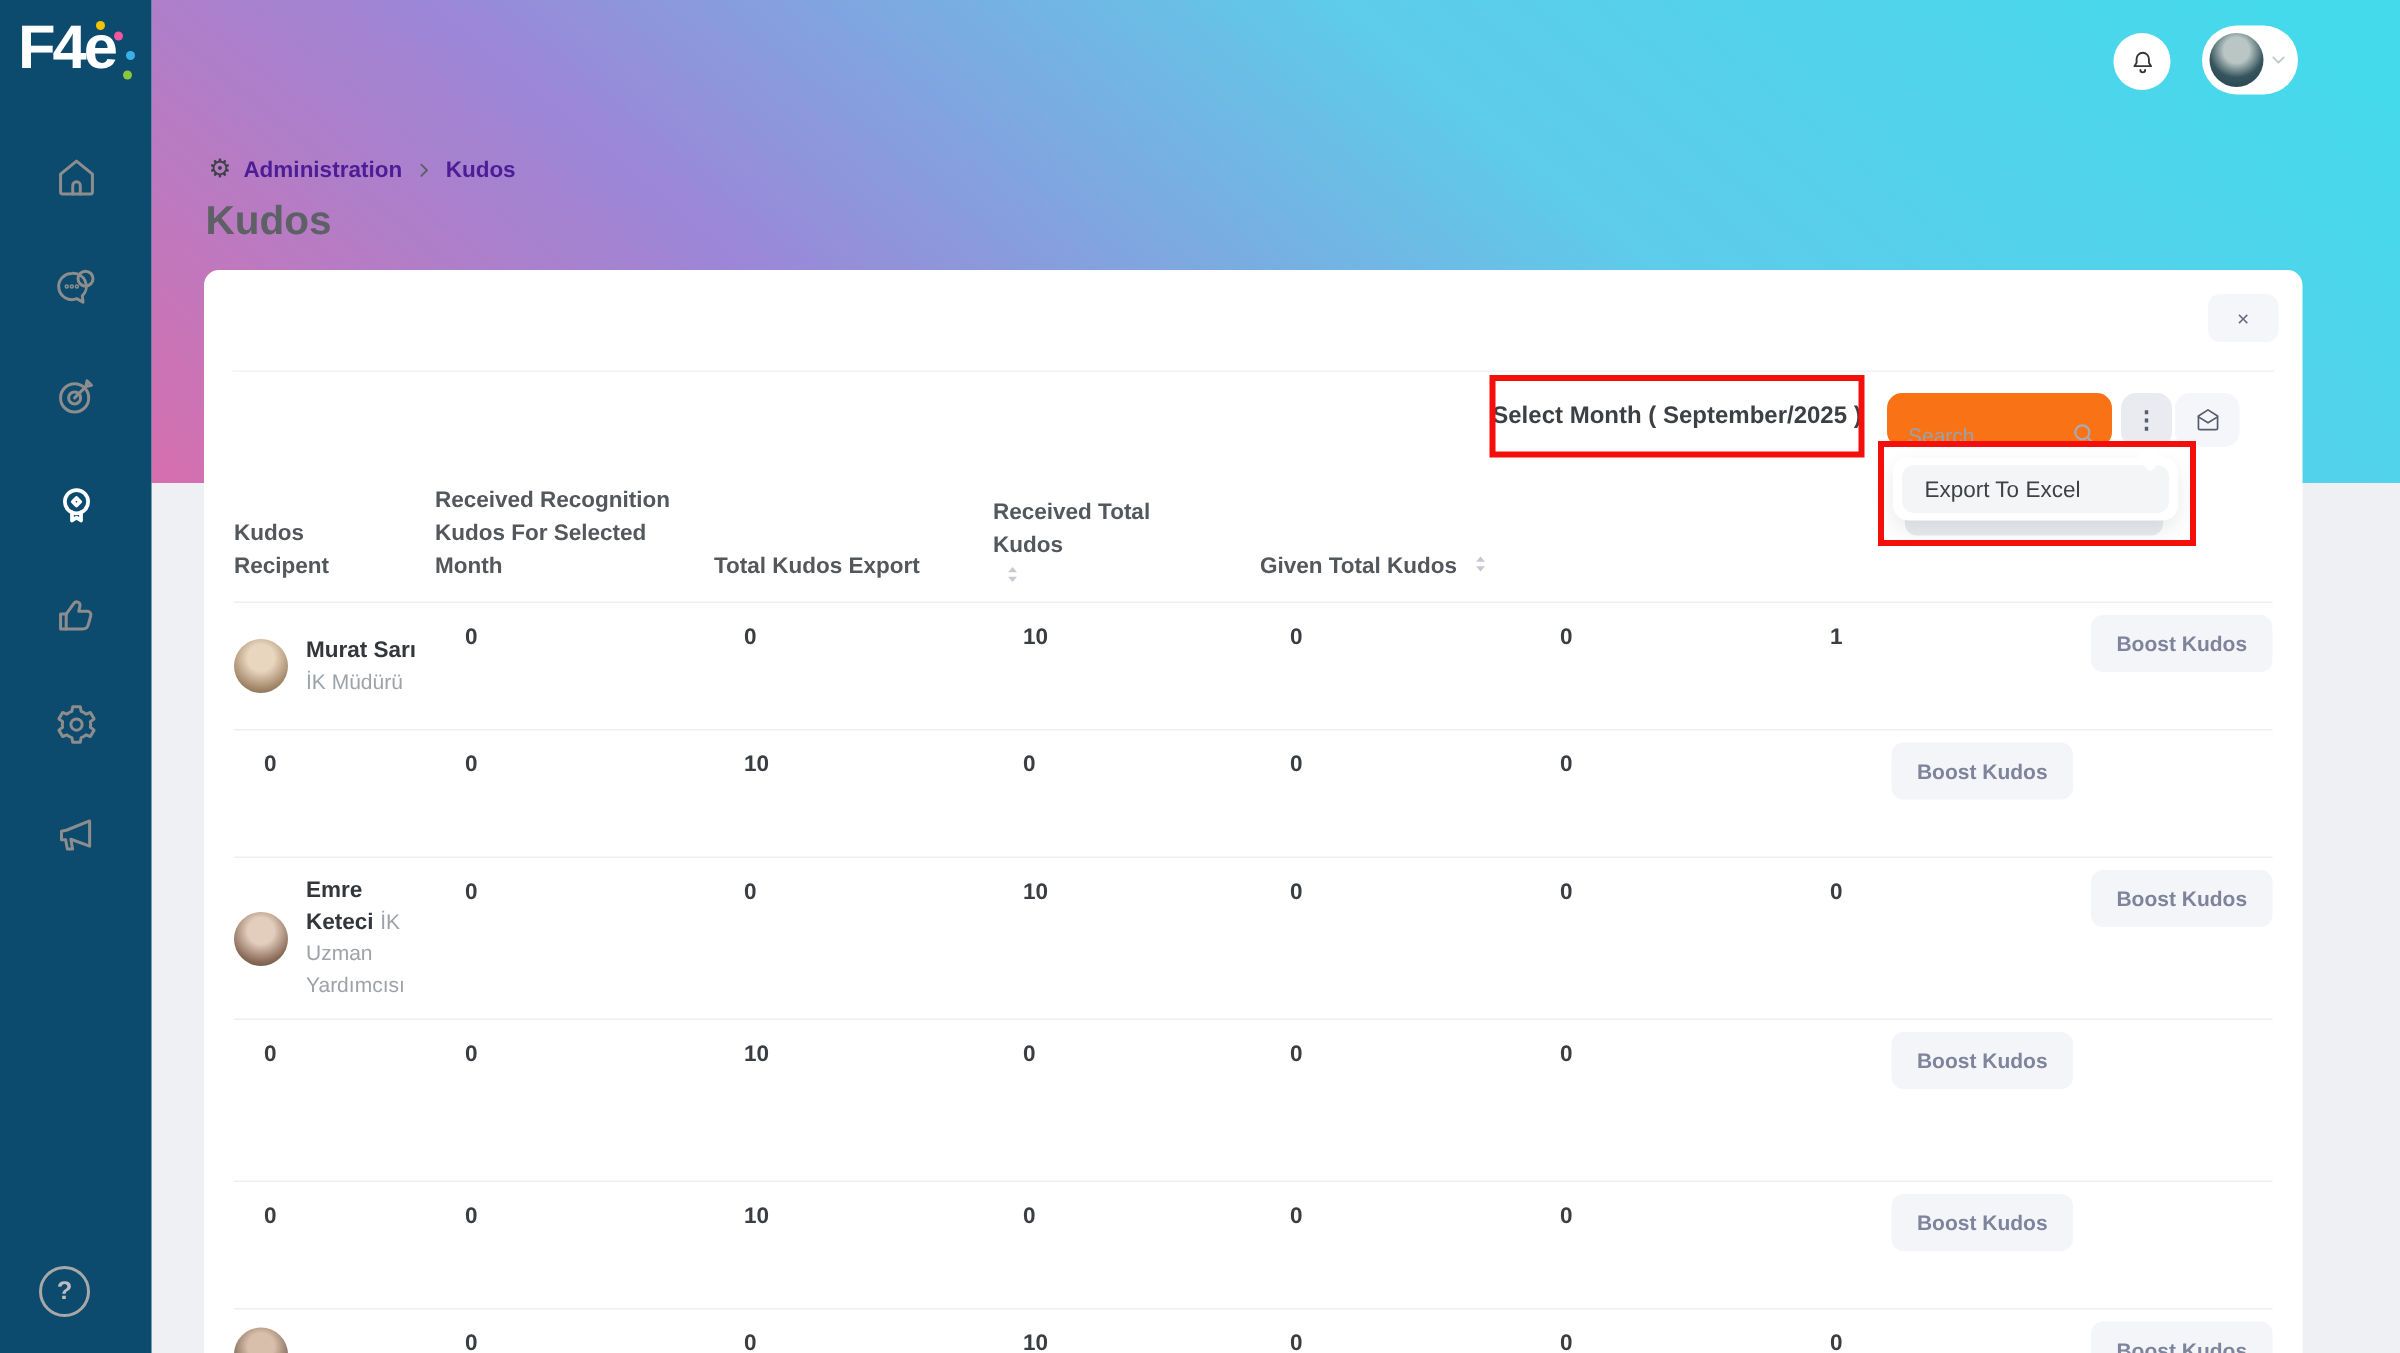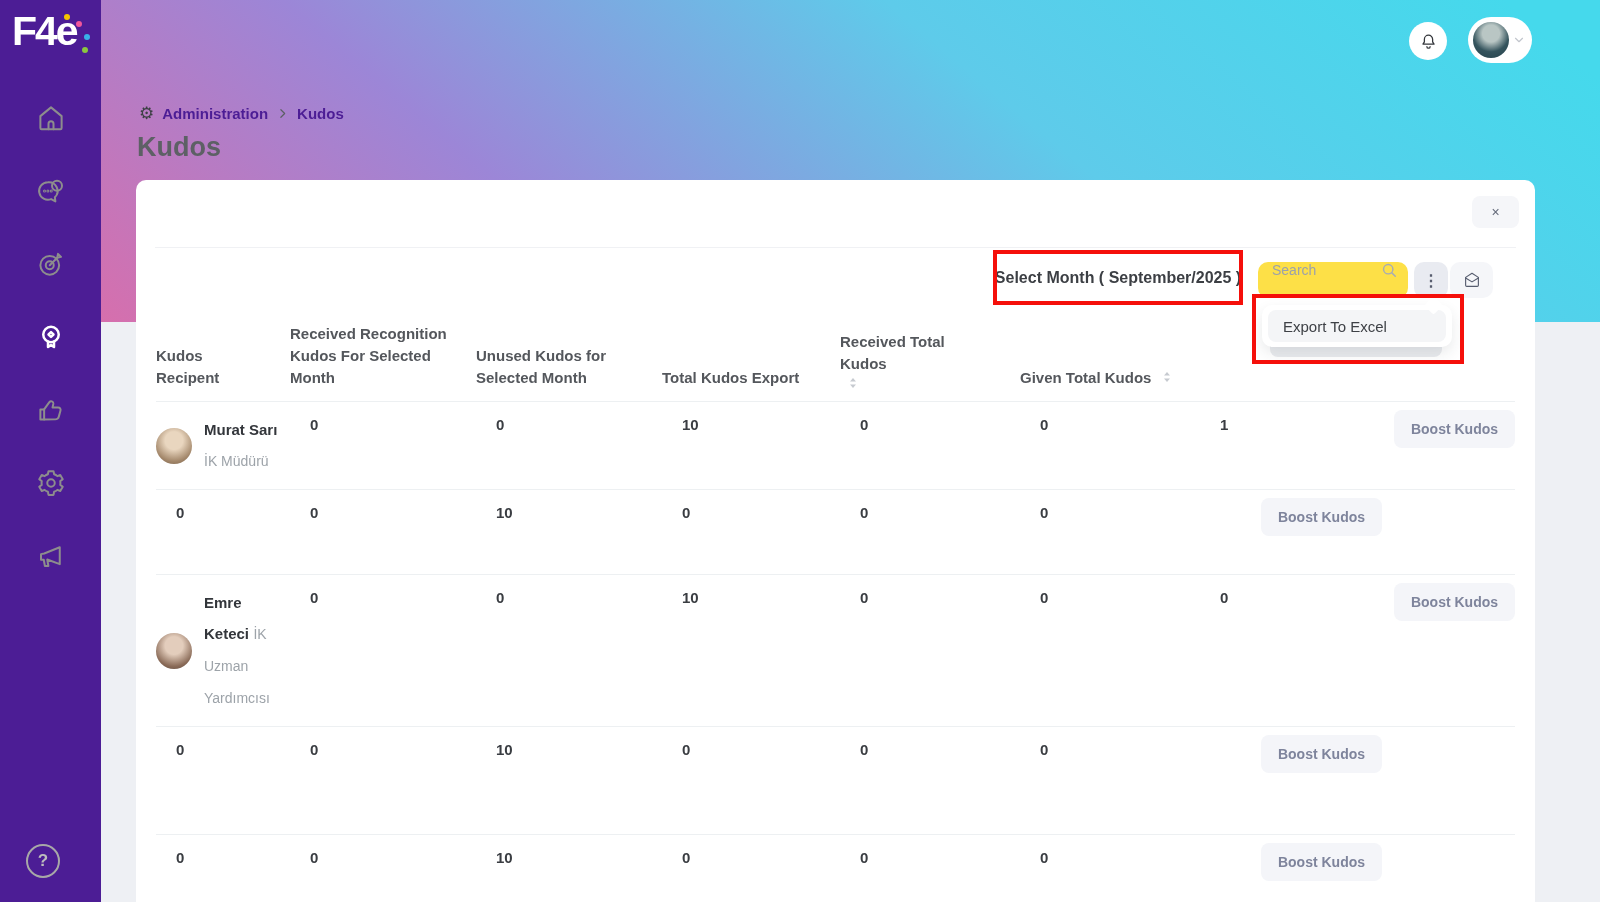--- a/index.html
+++ b/index.html
@@ -1,21 +1,21 @@
 <!DOCTYPE html>
 <html><head>
 <meta charset="utf-8">
 <style>
   * { margin:0; padding:0; box-sizing:border-box; }
   html,body { width:1600px; height:902px; overflow:hidden;
     font-family:"Liberation Sans","DejaVu Sans",sans-serif; background:#eef0f4; }
 
   
   .sidebar { position:absolute; left:0; top:0; width:101px; height:902px;
-    background:#4c1d95; z-index:30; }
+    background:#0c4a6e; z-index:30; }
   .logo { position:absolute; left:12px; top:8px; width:84px; height:60px;
     color:#fff; font-size:41px; font-weight:700; letter-spacing:-2px; }
   .logo .dot { position:absolute; width:6px; height:6px; border-radius:50%; }
   .logo .d1 { background:#f5c400; left:52px; top:6px; }
   .logo .d2 { background:#f0569b; left:64px; top:13px; }
   .logo .d3 { background:#39b1e8; left:72px; top:26px; }
   .logo .d4 { background:#8bc63f; left:70px; top:39px; }
   .nav { position:absolute; left:0; top:100px; width:101px;
     display:flex; flex-direction:column; align-items:center; gap:37px; }
   .nav-item { width:36px; height:36px; display:flex; align-items:center;
@@ -63,21 +63,21 @@
     background:#f5f6f9; border:none; border-radius:8px; color:#646a7a;
     font-size:14px; cursor:pointer; }
   .card-divider { position:absolute; left:19px; right:19px; top:67px;
     height:1px; background:#f0f1f4; }
 
   .select-month { position:absolute; left:857px; top:70px; width:250px; height:55px;
     display:flex; align-items:center; justify-content:center;
     font-size:16px; font-weight:700; color:#3c3f44; cursor:pointer; }
 
   .search-box { position:absolute; left:1122px; top:82px; width:150px; height:36px;
-    background:#fde047; border-radius:10px; display:flex; align-items:flex-start;
+    background:#f97316; border-radius:10px; display:flex; align-items:flex-end;
     padding:0 10px 0 14px; }
   .search-box input { border:none; background:transparent; outline:none;
     width:100%; font-size:14px; color:#3c3f44;
     font-family:"Liberation Sans","DejaVu Sans",sans-serif; }
   .search-box input::placeholder { color:#9ba1ab; }
   .search-box svg { flex:none; stroke:#a6abb5; fill:none; stroke-width:1.7;
     stroke-linecap:round; }
 
   .more-btn { position:absolute; left:1278px; top:82px; width:34px; height:36px;
     background:#e9ebf1; border:none; border-radius:10px; color:#575d6e;
@@ -120,21 +120,21 @@
   .row { border-top:1px solid #edf0f2; }
   .cell.val { padding:14px 0 0 20px; font-size:15px; font-weight:700; color:#3a3d42; }
   .cell.recipient { display:flex; align-items:center; gap:12px; padding:12px 0; }
   .avatar { flex:none; width:36px; height:36px; border-radius:50%; }
   .av0 { background:radial-gradient(circle at 50% 35%,#e9d6bf 0 30%,#a3876a 70%,#6f5743 100%); }
   .av1 { background:radial-gradient(circle at 50% 32%,#b9c6c4 0 28%,#35545d 60%,#24404a 100%); }
   .av2 { background:radial-gradient(circle at 50% 35%,#e3cdbc 0 30%,#8a6b58 70%,#57443a 100%); }
   .av3 { background:radial-gradient(circle at 50% 35%,#dcc8b5 0 30%,#7e6a59 70%,#4e4238 100%); }
   .av4 { background:radial-gradient(circle at 50% 35%,#dfc9b2 0 30%,#6d6a4c 70%,#3f4a35 100%); }
   .av5 { background:radial-gradient(circle at 50% 35%,#d8bfab 0 30%,#7e6353 70%,#514038 100%); }
-  .who { width:96px; line-height:31px; }
+  .who { width:96px; line-height:20px; }
   .who .nm { font-size:15px; font-weight:700; color:#33363b; }
   .who .ttl { font-size:14px; font-weight:400; color:#9da3a9; }
   .cell.action { display:flex; }
   .boost-btn { margin:8px 0 0 auto; width:121px; height:38px; background:#f4f5f9;
     border:none; border-radius:8px; font-size:14px; font-weight:700;
     color:#7e849c; cursor:pointer;
     font-family:"Liberation Sans","DejaVu Sans",sans-serif; }
 </style>
 </head>
 <body>
@@ -250,21 +250,20 @@
   <div class="export-under"></div>
   <div class="export-pop">
     <span class="caret"></span>
     <div class="export-item">Export To Excel</div>
   </div>
 
   <div class="table">
     <div class="trow thead">
       <div class="hcell">Kudos Recipent</div>
       <div class="hcell">Received Recognition Kudos For Selected Month</div>
-      <div class="hcell">Unused Kudos for Selected Month</div>
       <div class="hcell">Total Kudos Export</div>
       <div class="hcell">
         <span>Received Total Kudos</span>
         <span class="sort sort-below">
             <svg width="10" height="12" viewBox="0 0 10 12">
               <path d="M5 1 8 4.5H2z" fill="#c6cad0"></path>
               <path d="M5 11 2 7.5h6z" fill="#c6cad0"></path>
             </svg>
           </span>
       </div>

